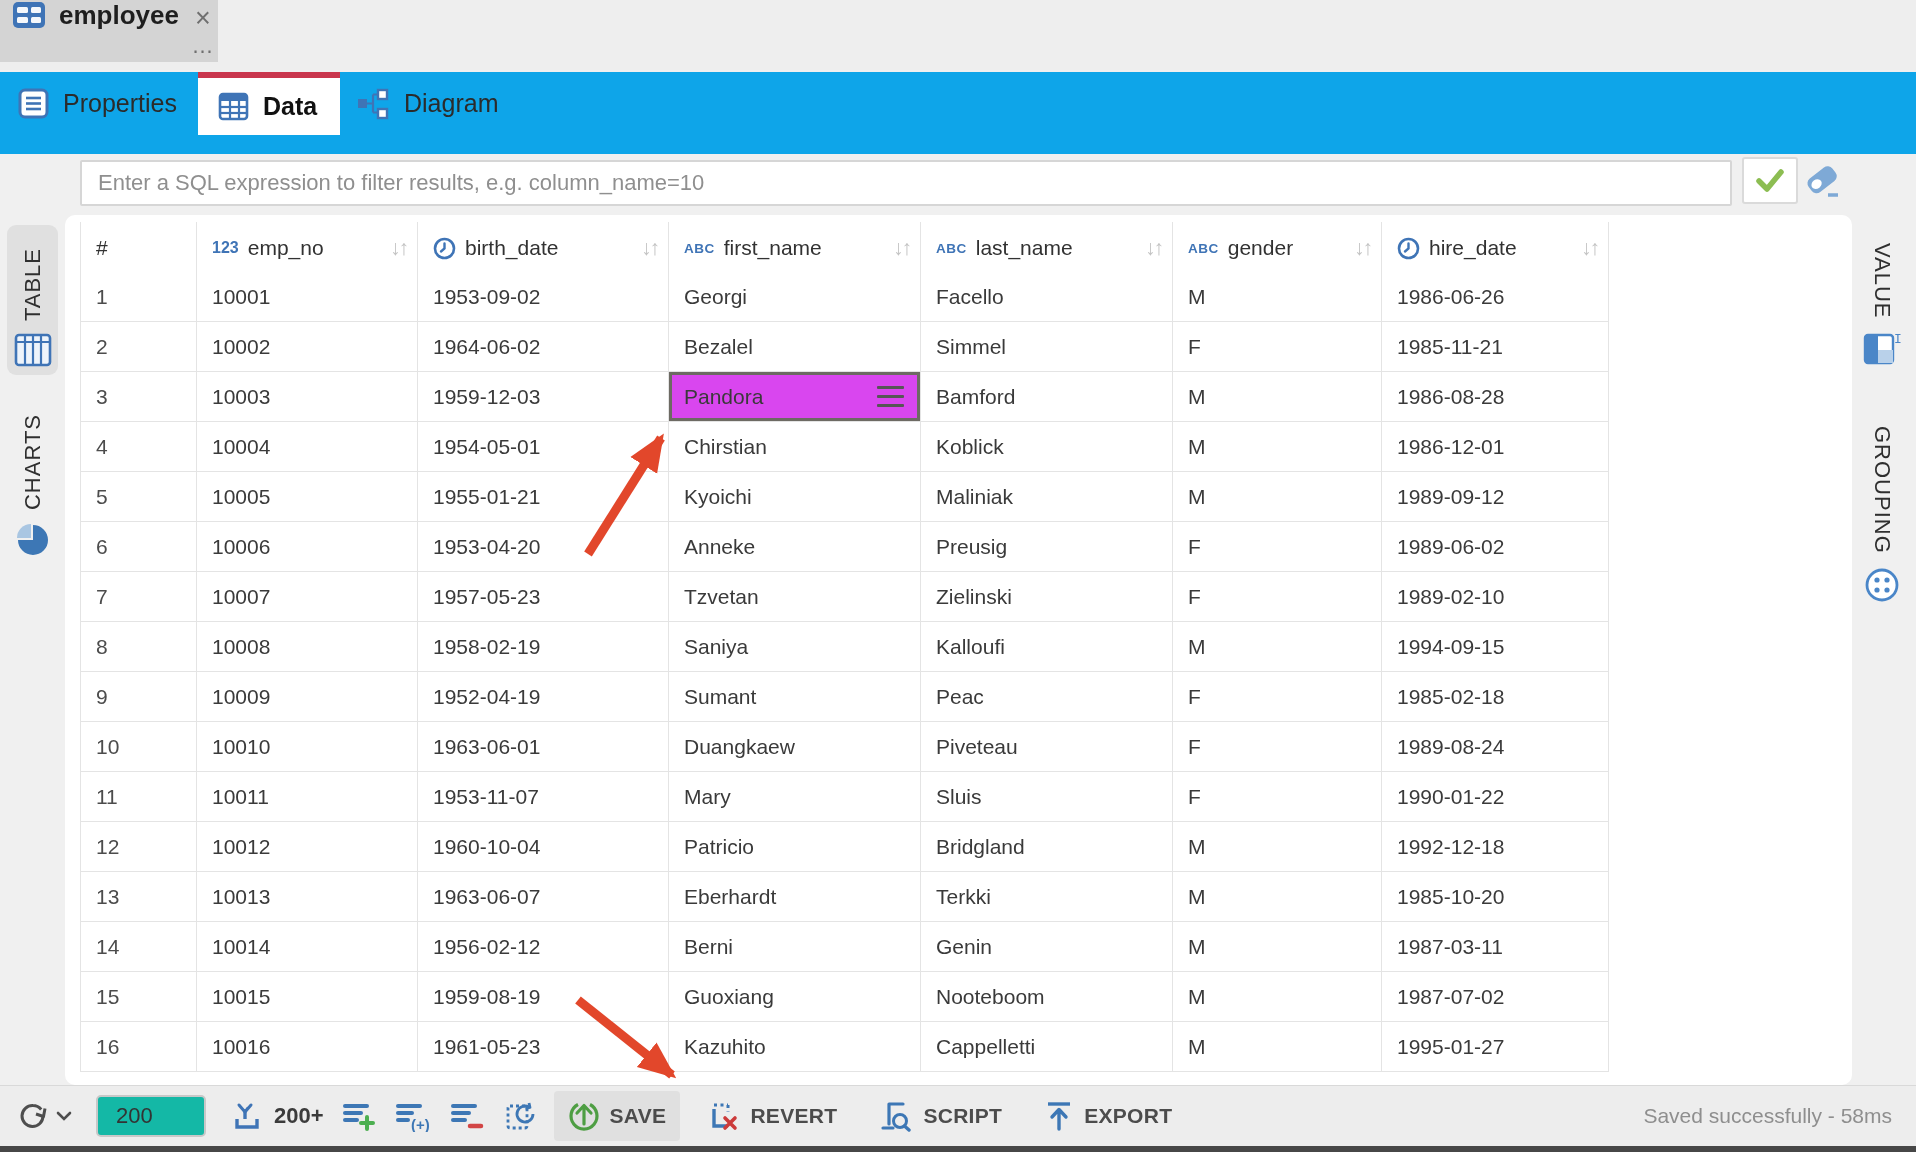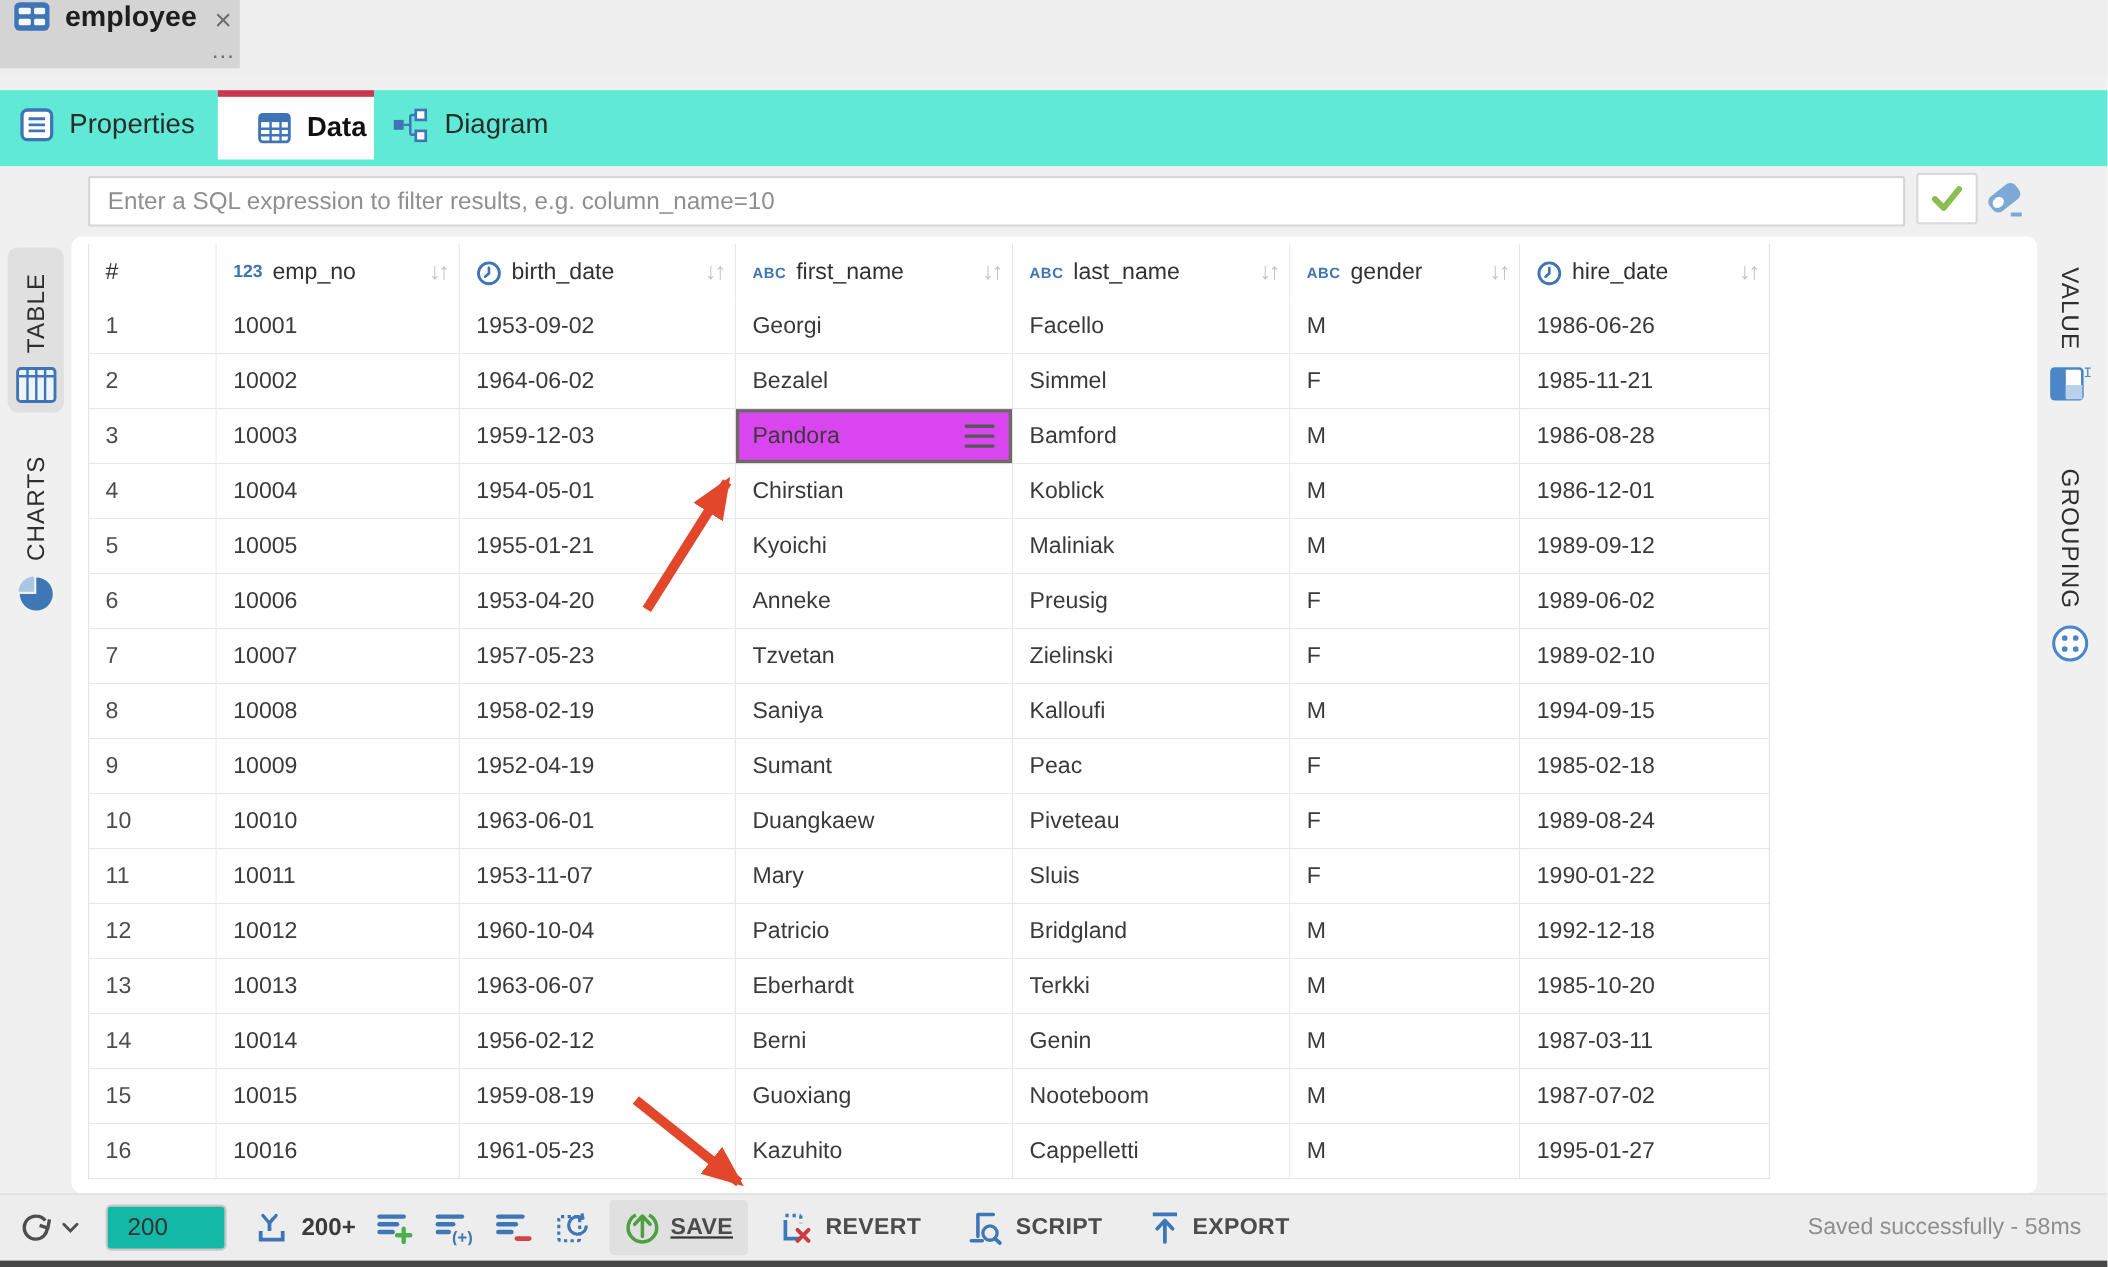--- a/index.html
+++ b/index.html
@@ -8,25 +8,25 @@
 
   
   .strip-top { position:absolute; left:0; top:0; width:1916px; height:70px; background:#eeeeee; }
   .entity-tab { position:absolute; left:0; top:0; width:218px; height:62px; background:#d4d4d4; display:flex; align-items:flex-start; }
   .entity-tab .tab-icon { margin-left:12px; }
   .entity-title { margin-left:11px; font-size:26px; font-weight:bold; color:#1e1e1e; }
   .tab-close { position:absolute; left:188px; top:2px; width:30px; height:32px; font-size:27px; color:#6f6f6f; text-align:center; line-height:32px; }
   .tab-more { position:absolute; left:188px; top:36px; width:30px; height:24px; font-size:22px; color:#6f6f6f; text-align:center; line-height:20px; letter-spacing:1px; }
 
   
-  .strip-views { position:absolute; left:0; top:82px; width:1916px; height:69px; background:#5eead4; }
+  .strip-views { position:absolute; left:0; top:72px; width:1916px; height:82px; background:#0ea5e9; }
   .view-tab { position:absolute; top:0; height:63px; display:flex; align-items:center; cursor:default; }
   .view-tab .vt-label { font-size:25px; color:#2b2b2b; margin-left:14px; }
   .vt-properties { left:0; width:198px; padding-left:18px; }
-  .vt-data { left:198px; width:142px; background:#ffffff; border-top:6px solid #c9364d; padding-left:36px; }
+  .vt-data { left:198px; width:142px; background:#ffffff; border-top:6px solid #c9364d; padding-left:20px; }
   .vt-data .vt-label { font-weight:bold; color:#111; }
   .vt-diagram { left:340px; width:195px; padding-left:16px; }
 
   
   .filter-input { position:absolute; left:80px; top:160px; width:1652px; height:46px; background:#fff; border:2px solid #d6d6d6; border-radius:2px; font-size:22px; color:#444; padding:16px 16px; outline:none; font-family:"Liberation Sans", sans-serif; }
   .filter-input::placeholder { color:#8f8f8f; }
   .filter-apply { position:absolute; left:1742px; top:157px; width:56px; height:47px; background:#fff; border:2px solid #dadada; border-radius:3px; display:flex; align-items:center; justify-content:center; }
   .filter-clear { position:absolute; left:1800px; top:160px; width:46px; height:42px; display:flex; align-items:center; justify-content:center; }
 
   
@@ -56,21 +56,21 @@
 
   
   .toolbar { position:absolute; left:0; top:1085px; width:1916px; height:61px; background:#ededed; border-top:1px solid #d9d9d9; display:flex; align-items:center; padding-left:16px; }
   .tb-refresh { display:flex; align-items:center; gap:6px; margin-right:24px; }
   .fetch-size { width:110px; height:42px; background:#14b8a6; border:2px solid #c8c8c8; border-radius:5px; font-size:22px; color:#333; padding-left:18px; outline:none; margin-right:26px; font-family:"Liberation Sans", sans-serif; }
   .tb-fetchmore { display:flex; align-items:center; gap:10px; margin-right:14px; }
   .tb-fetchmore .fm-label { font-size:22px; font-weight:bold; color:#3b3b3b; }
   .tb-ibtn { display:flex; align-items:center; justify-content:center; width:42px; height:44px; margin-right:12px; }
   .tb-btn { display:flex; align-items:center; gap:10px; padding:9px 14px; border-radius:4px; margin-right:14px; }
   .tb-btn .bt-label { font-size:21px; font-weight:bold; color:#4c4c4c; letter-spacing:.3px; }
-  .tb-btn.hl { background:#e0e0e0;text-decoration:underline; }
+  .tb-btn.hl { background:#e0e0e0; }
   .tb-status { margin-left:auto; padding-right:24px; font-size:21px; color:#8e8e8e; }
   .bottom-edge { position:absolute; left:0; top:1146px; width:1916px; height:6px; background:#474747; }
 
   .overlay { position:absolute; left:0; top:0; pointer-events:none; z-index:50; }
   svg { display:block; }
 </style>
 </head>
 <body>
 
 <div class="strip-top">

